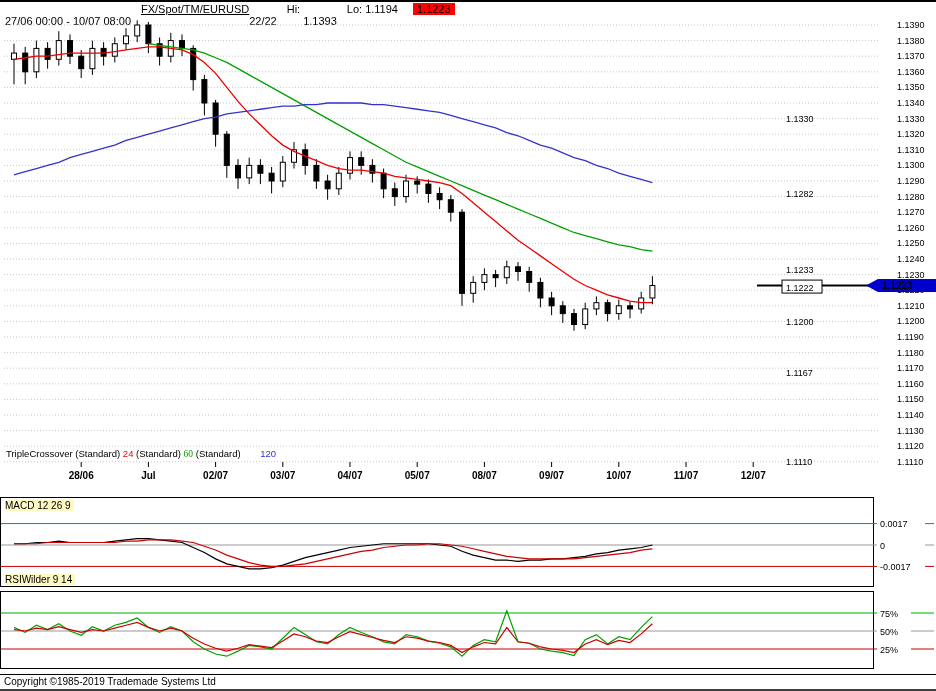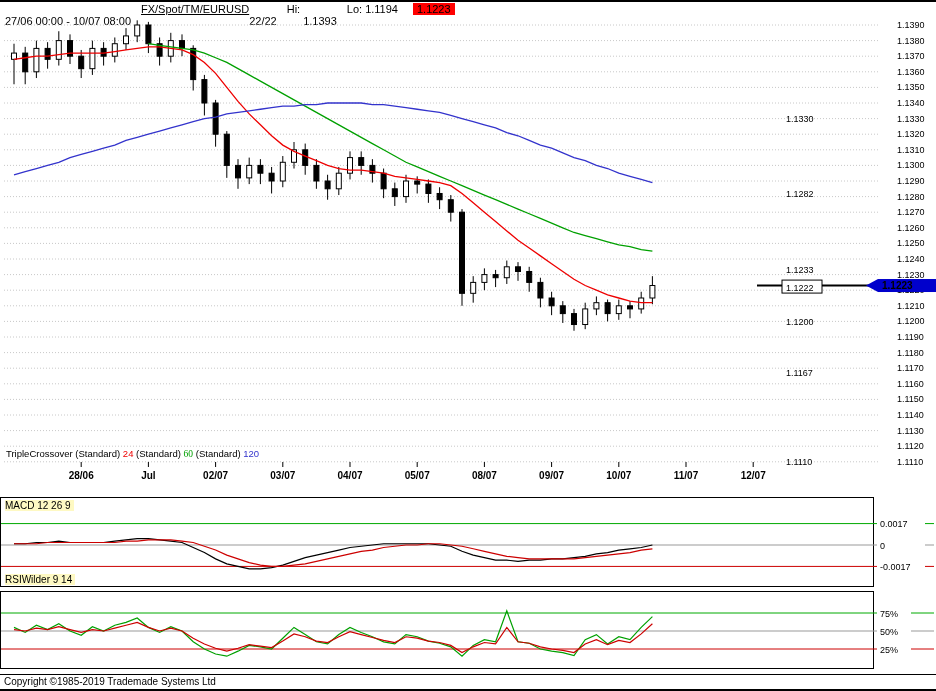--- a/index.html
+++ b/index.html
@@ -10,21 +10,21 @@
   .mr3{margin-right:3px;} .mr4{margin-right:0;text-decoration:underline;} .mr6{margin-right:15px;} .mr10{margin-right:10px;margin-top:24px;}
   .badge{background:#ff0000;color:#000;padding:0 4px;line-height:12px;}
   svg{position:absolute;left:0;display:block;}
   #main-svg{top:16px;}
   #macd-svg{top:497px;}
   #rsi-svg{top:591px;}
   .panel-title{position:absolute;left:5px;font-size:10px;color:#000;background:#fef9c3;padding-right:3px;}
   #macd-title{top:500px;}
   #rsi-title{top:574px;}
   #legend{position:absolute;left:6px;top:448px;font-size:9.5px;white-space:pre;}
-  .footer{position:absolute;left:0;top:674px;width:100%;height:17px;border-top:1px solid #000;border-bottom:2px solid #000000;font-size:10px;color:#000;padding:1px 0 0 4px;box-sizing:border-box;background:#fff;}
+  .footer{position:absolute;left:0;top:674px;width:100%;height:17px;border-top:1px solid #000;border-bottom:2px solid #404040;font-size:10px;color:#000;padding:1px 0 0 4px;box-sizing:border-box;background:#fff;}
   svg text{font-family:"Liberation Sans",sans-serif;fill:#000;}
 </style>
 </head>
 <body>
 
 <div class="screen">
   <div class="topline"></div>
 
   <div class="header">
     <span class="mr10">27/06 00:00 - 10/07 08:00</span>
@@ -258,21 +258,21 @@
         <line x1="753.1999999999999" y1="446" x2="753.1999999999999" y2="451" stroke="#000"></line>
         <text x="753.1999999999999" y="463" text-anchor="middle">12/07</text>
       </g>
       <g>
         <polygon points="866,269.519999999999 878,263.019999999999 878,276.019999999999" fill="#0000cc"></polygon>
         <rect x="878" y="263.019999999999" width="58" height="13" fill="#0000cc"></rect>
         <text x="882" y="273.019999999999" fill="#fff" font-size="10" font-weight="bold">1.1223</text>
       </g>
     </svg>
 
-  <div id="legend"><span style="color: rgb(0, 0, 0);">TripleCrossover (Standard) </span><span style="color: rgb(238, 0, 0);">24</span><span style="color: rgb(0, 0, 0);"> (Standard) </span><span style="color: rgb(0, 160, 0); font-family: Liberation Serif, serif;">60</span><span style="color: rgb(0, 0, 0);"> (Standard) </span><span style="color: rgb(51, 51, 204);">120</span></div>
+  <div id="legend"><span style="color: rgb(0, 0, 0);">TripleCrossover (Standard) </span><span style="color: rgb(238, 0, 0);">24</span><span style="color: rgb(0, 0, 0);"> (Standard) </span><span style="color: rgb(0, 160, 0); font-family: Liberation Serif, serif;">60</span><span style="color: rgb(0, 0, 0);"> (Standard) </span><span style="color: rgb(51, 51, 204); margin-left: 17px;">120</span></div>
 
   <svg id="macd-svg" width="936" height="90">
       <rect x="0.5" y="0.5" width="873" height="89" fill="none" stroke="#000"></rect>
       <g>
         <line x1="1" y1="26.580000000000002" x2="934" y2="26.580000000000002" stroke="#00aa00" stroke-width="1"></line>
         <line x1="1" y1="48" x2="934" y2="48" stroke="#999999" stroke-width="1"></line>
         <line x1="1" y1="69.42" x2="934" y2="69.42" stroke="#cc0000" stroke-width="1"></line>
       </g>
       <polyline points="14,46.74 25.2,46.74 36.4,45.48 47.599999999999994,45.48 58.8,44.22 70,45.48 81.19999999999999,45.48 92.39999999999999,45.48 103.6,45.48 114.8,44.22 126,42.96 137.2,41.7 148.39999999999998,41.7 159.6,42.96 170.79999999999998,44.22 182,45.48 193.2,50.52 204.39999999999998,55.56 215.6,61.86 226.79999999999998,66.9 238,69.42 249.2,71.94 260.4,71.94 271.59999999999997,70.68 282.79999999999995,68.16 294,64.38 305.2,60.6 316.4,58.08 327.59999999999997,55.56 338.79999999999995,53.04 350,50.52 361.2,49.26 372.4,48 383.59999999999997,46.74 394.79999999999995,46.74 406,46.74 417.2,46.74 428.4,46.74 439.59999999999997,48 450.79999999999995,49.26 462,54.3 473.2,58.08 484.4,60.6 495.59999999999997,63.12 506.79999999999995,63.12 518,64.38 529.1999999999999,63.12 540.4,63.12 551.5999999999999,61.86 562.8,61.86 574,60.6 585.1999999999999,59.34 596.4,56.82 607.5999999999999,55.56 618.8,53.04 630,51.78 641.1999999999999,50.52 652.4,48" fill="none" stroke="#000000" stroke-width="1.2"></polyline>
       <polyline points="14,46.74 25.2,46.74 36.4,46.74 47.599999999999994,45.48 58.8,45.48 70,45.48 81.19999999999999,45.48 92.39999999999999,45.48 103.6,45.48 114.8,45.48 126,44.22 137.2,44.22 148.39999999999998,42.96 159.6,42.96 170.79999999999998,42.96 182,44.22 193.2,45.48 204.39999999999998,49.26 215.6,53.04 226.79999999999998,58.08 238,61.86 249.2,65.64 260.4,68.16 271.59999999999997,69.42 282.79999999999995,69.42 294,68.16 305.2,66.9 316.4,64.38 327.59999999999997,61.86 338.79999999999995,59.34 350,56.82 361.2,54.3 372.4,53.04 383.59999999999997,50.52 394.79999999999995,49.26 406,48 417.2,48 428.4,46.74 439.59999999999997,46.74 450.79999999999995,48 462,49.26 473.2,51.78 484.4,54.3 495.59999999999997,56.82 506.79999999999995,59.34 518,60.6 529.1999999999999,61.86 540.4,61.86 551.5999999999999,61.86 562.8,61.86 574,61.86 585.1999999999999,60.6 596.4,59.34 607.5999999999999,58.08 618.8,56.82 630,55.56 641.1999999999999,53.04 652.4,51.78" fill="none" stroke="#cc0000" stroke-width="1.2"></polyline>

